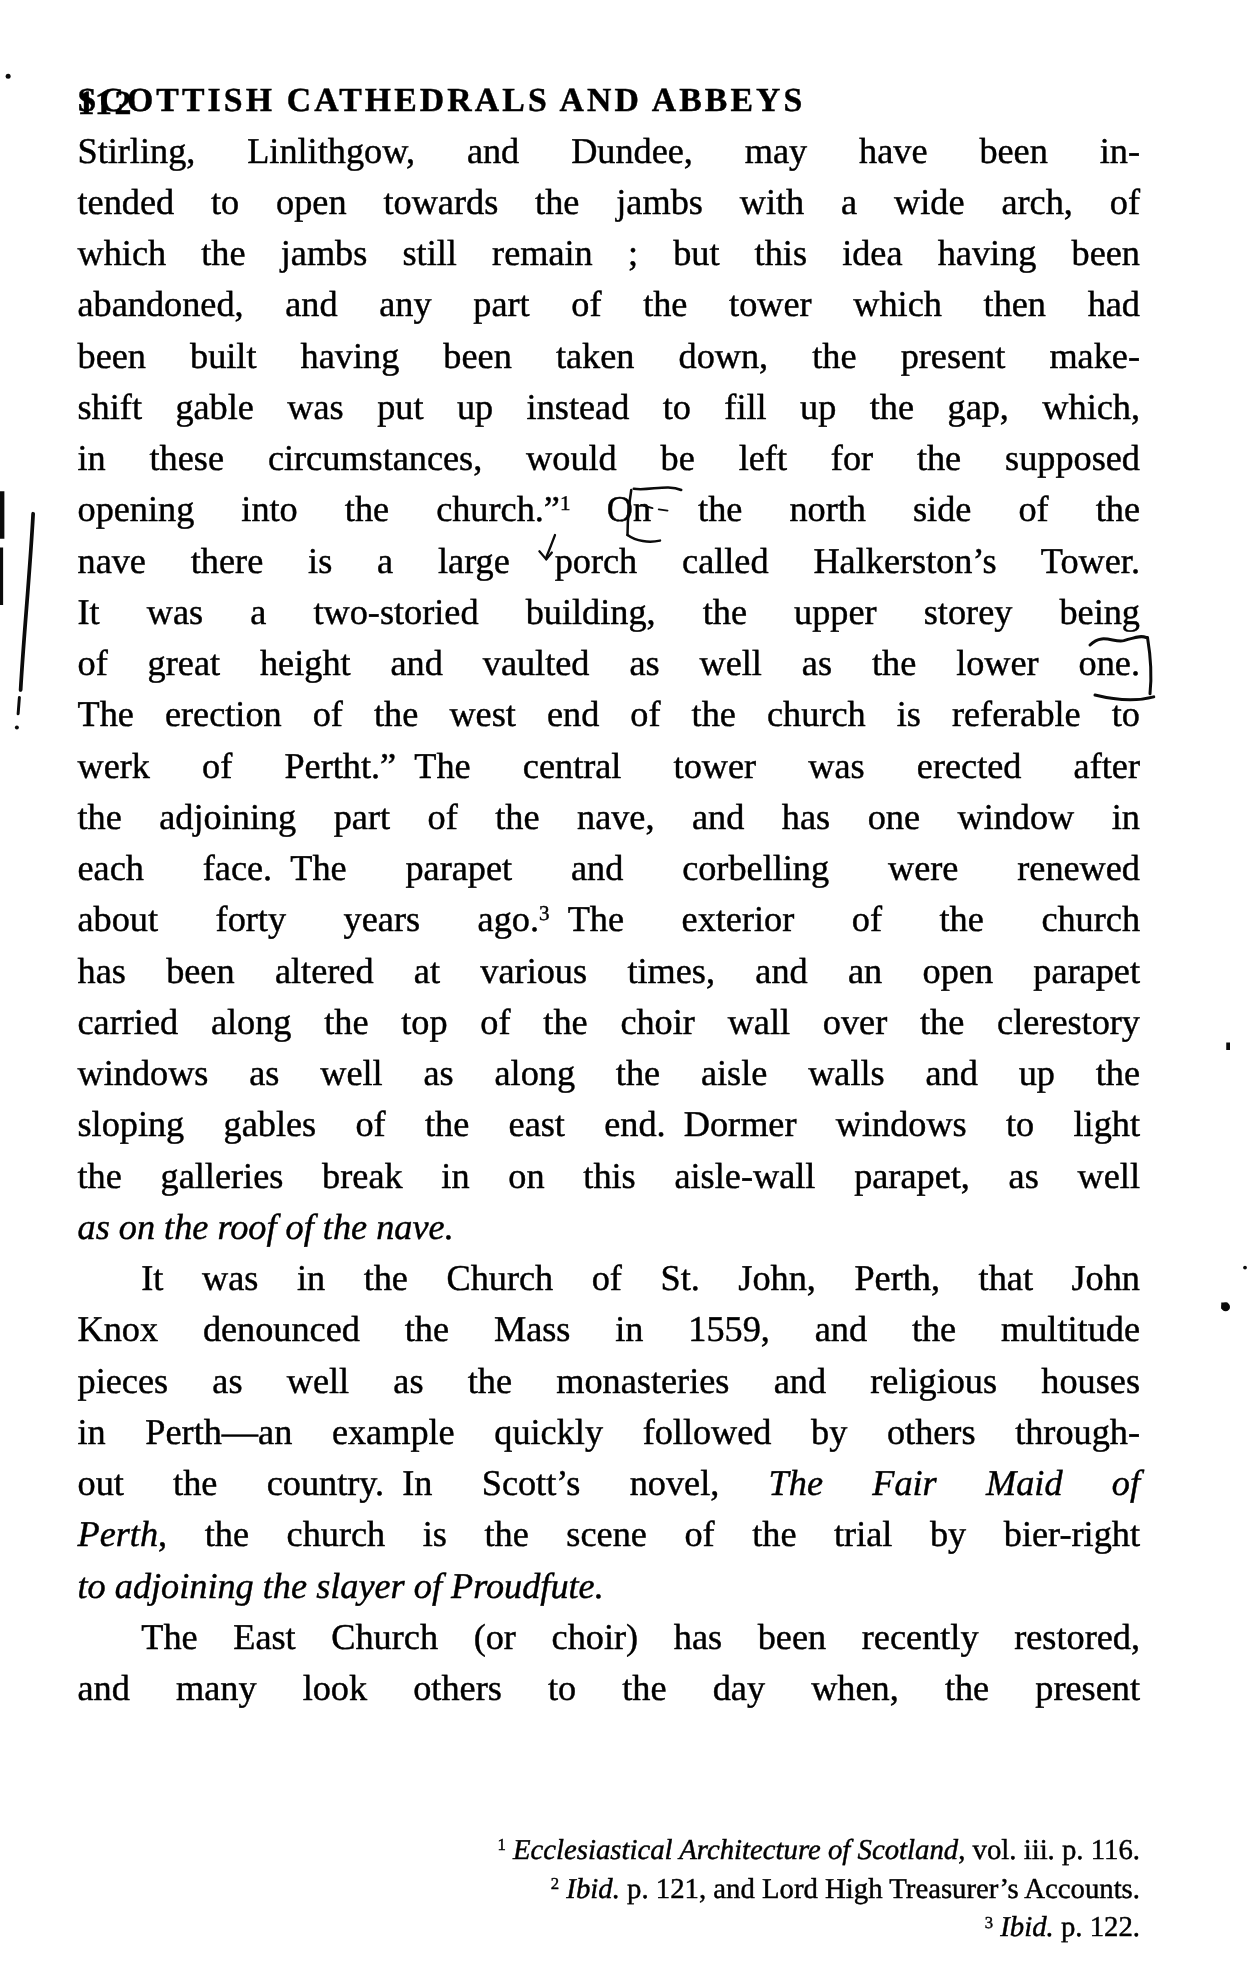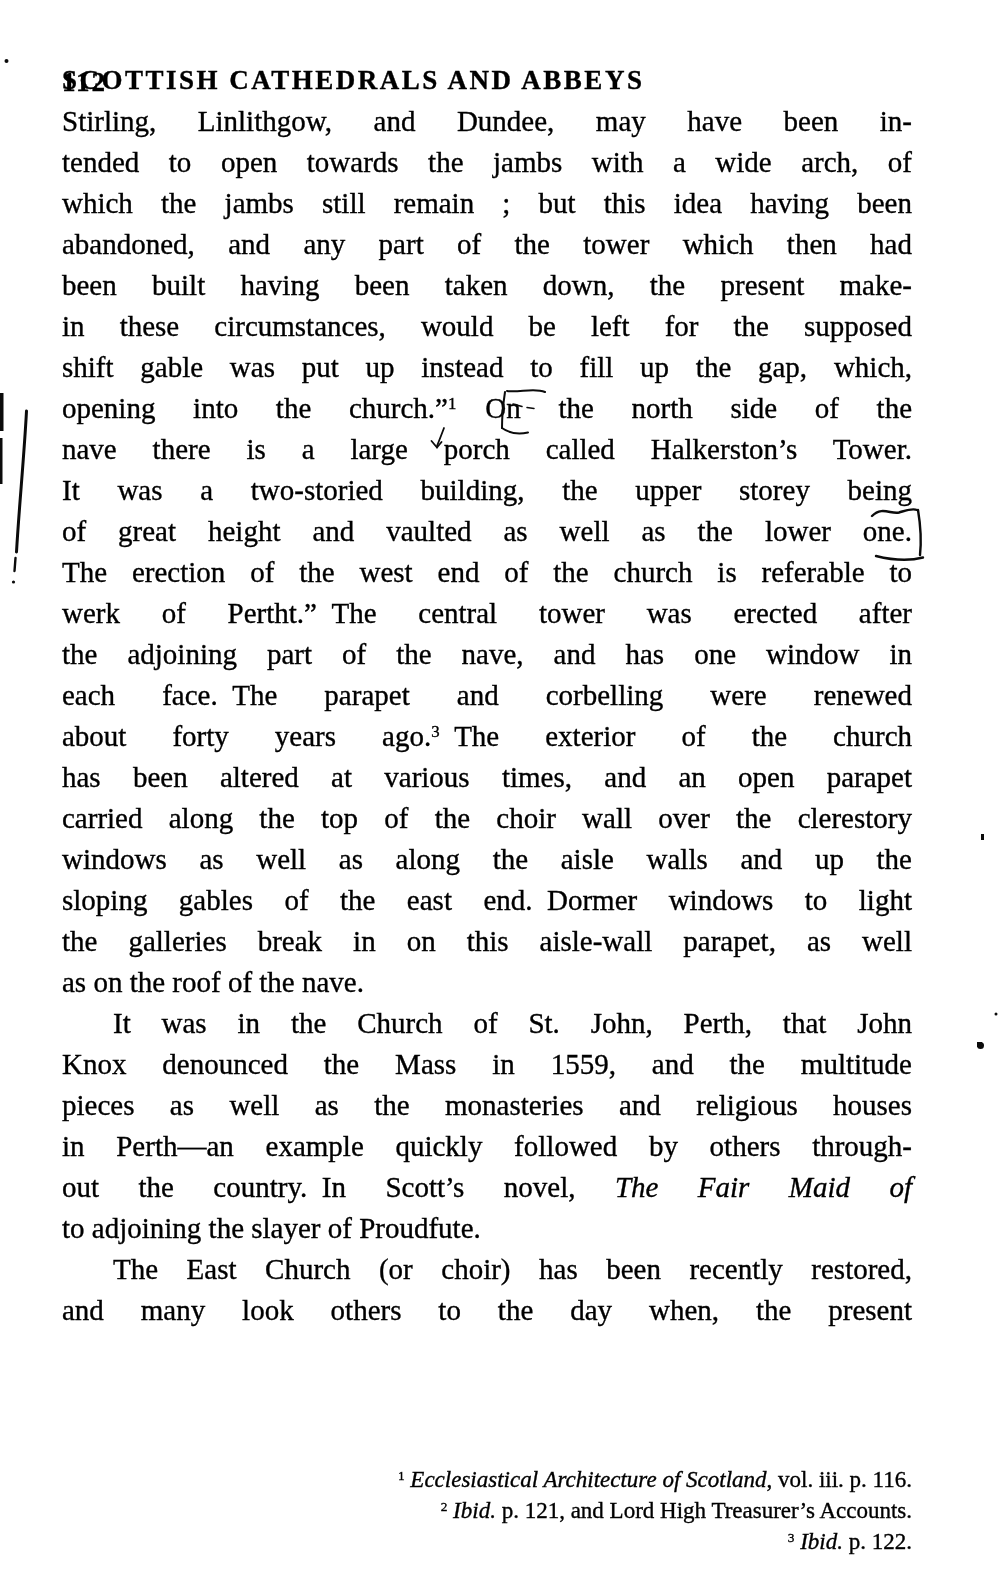--- a/index.html
+++ b/index.html
@@ -24,21 +24,21 @@
   }
   .body-text {
     position:absolute; top:101px; left:62px; width:850px;
     font-size:29px;
   }
   .line {
     height:41px; line-height:41px;
     text-align:justify; text-align-last:justify;
     overflow:visible; white-space:normal;
   }
-  .line.nojust { text-align:left; text-align-last:left; }
+  .line.nojust { text-align:left; text-align-last:left;font-style:italic; }
   .line.indent { text-indent:51px; }
   sup {
     font-size:0.58em;
     vertical-align:baseline;
     position:relative; top:-0.55em;
     line-height:0;
   }
   em { font-style:italic; }
   .footnotes {
     position:absolute; top:1464px; left:62px; width:850px;
@@ -60,42 +60,43 @@
     <span class="pagenum">112</span>
     <span class="running-title">SCOTTISH CATHEDRALS AND ABBEYS</span>
   </div>
 
   <div class="body-text">
       <div class="line"><span>Stirling, Linlithgow, and Dundee, may have been in-</span></div>
       <div class="line"><span>tended to open towards the jambs with a wide arch, of</span></div>
       <div class="line"><span>which the jambs still remain ; but this idea having been</span></div>
       <div class="line"><span>abandoned, and any part of the tower which then had</span></div>
       <div class="line"><span>been built having been taken down, the present make-</span></div>
+      <div class="line"><span>shift gable was put up instead to fill up the gap, which,</span></div>
       <div class="line"><span>in these circumstances, would be left for the supposed</span></div>
-      <div class="line"><span>shift gable was put up instead to fill up the gap, which,</span></div>
       <div class="line"><span>opening into the church.”</span><sup>1</sup><span>  On the north side of the</span></div>
       <div class="line"><span>nave there is a large porch called Halkerston’s Tower.</span></div>
       <div class="line"><span>It was a two-storied building, the upper storey being</span></div>
       <div class="line"><span>of great height and vaulted as well as the lower one.</span></div>
       <div class="line"><span>The erection of the west end of the church is referable to</span></div>
       <div class="line"><span>werk of Pertht.” The central tower was erected after</span></div>
       <div class="line"><span>the adjoining part of the nave, and has one window in</span></div>
       <div class="line"><span>each face. The parapet and corbelling were renewed</span></div>
       <div class="line"><span>about forty years ago.</span><sup>3</sup><span> The exterior of the church</span></div>
       <div class="line"><span>has been altered at various times, and an open parapet</span></div>
       <div class="line"><span>carried along the top of the choir wall over the clerestory</span></div>
       <div class="line"><span>windows as well as along the aisle walls and up the</span></div>
       <div class="line"><span>sloping gables of the east end. Dormer windows to light</span></div>
       <div class="line"><span>the galleries break in on this aisle-wall parapet, as well</span></div>
       <div class="line nojust"><span>as on the roof of the nave.</span></div>
       <div class="line indent"><span>It was in the Church of St. John, Perth, that John</span></div>
       <div class="line"><span>Knox denounced the Mass in 1559, and the multitude</span></div>
       <div class="line"><span>pieces as well as the monasteries and religious houses</span></div>
       <div class="line"><span>in Perth—an example quickly followed by others through-</span></div>
       <div class="line"><span>out the country. In Scott’s novel, </span><em>The Fair Maid of</em></div>
+      <div class="line"><em>Perth</em><span>, the church is the scene of the trial by bier-right</span></div>
       <div class="line nojust"><span>to adjoining the slayer of Proudfute.</span></div>
       <div class="line indent"><span>The East Church (or choir) has been recently restored,</span></div>
       <div class="line"><span>and many look others to the day when, the present</span></div>
     </div>
 
   <div class="footnotes">
       <div class="fn-line"><sup>1</sup><span> </span><em>Ecclesiastical Architecture of Scotland</em><span>, vol. iii. p. 116.</span></div>
       <div class="fn-line"><sup>2</sup><span> </span><em>Ibid.</em><span> p. 121, and Lord High Treasurer’s Accounts.</span></div>
       <div class="fn-line"><sup>3</sup><span> </span><em>Ibid.</em><span> p. 122.</span></div>
     </div>

